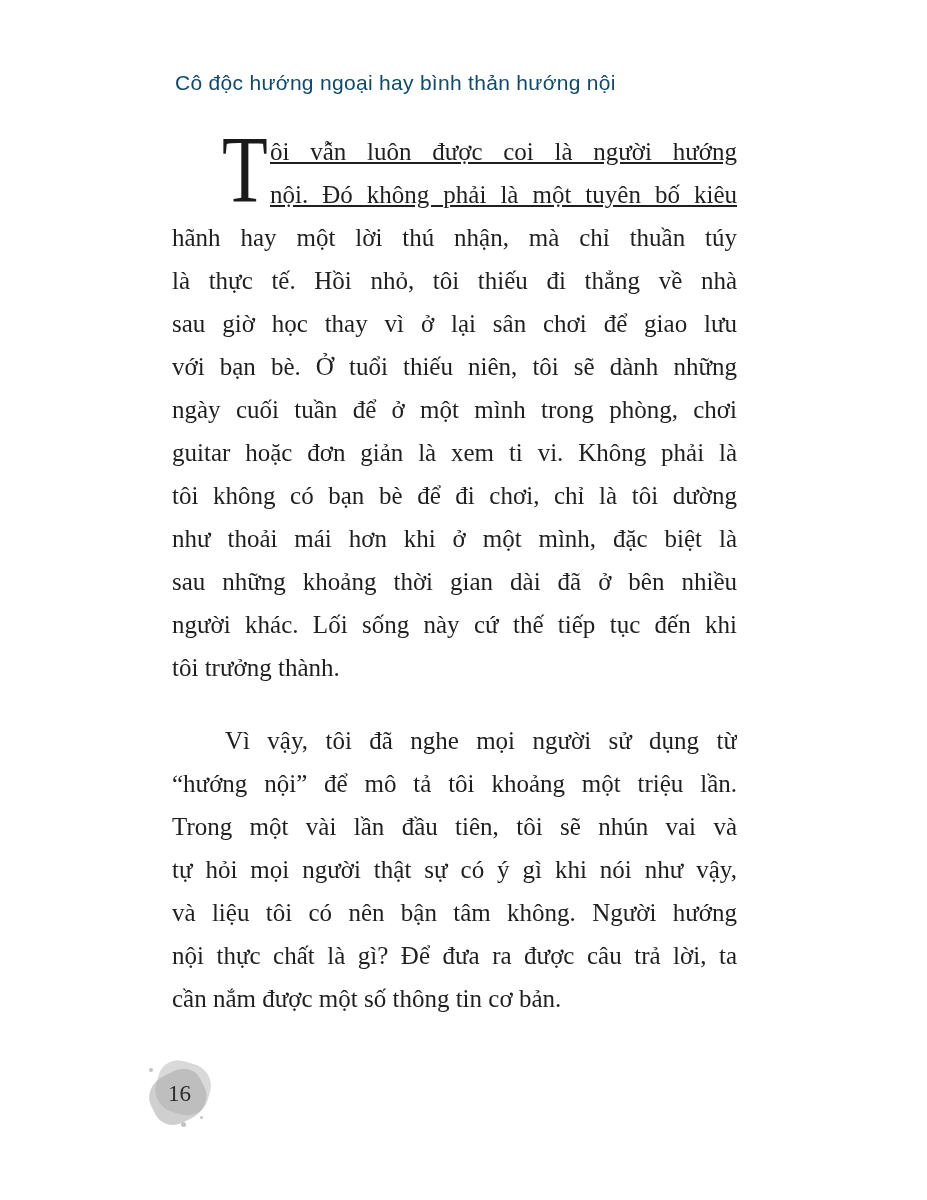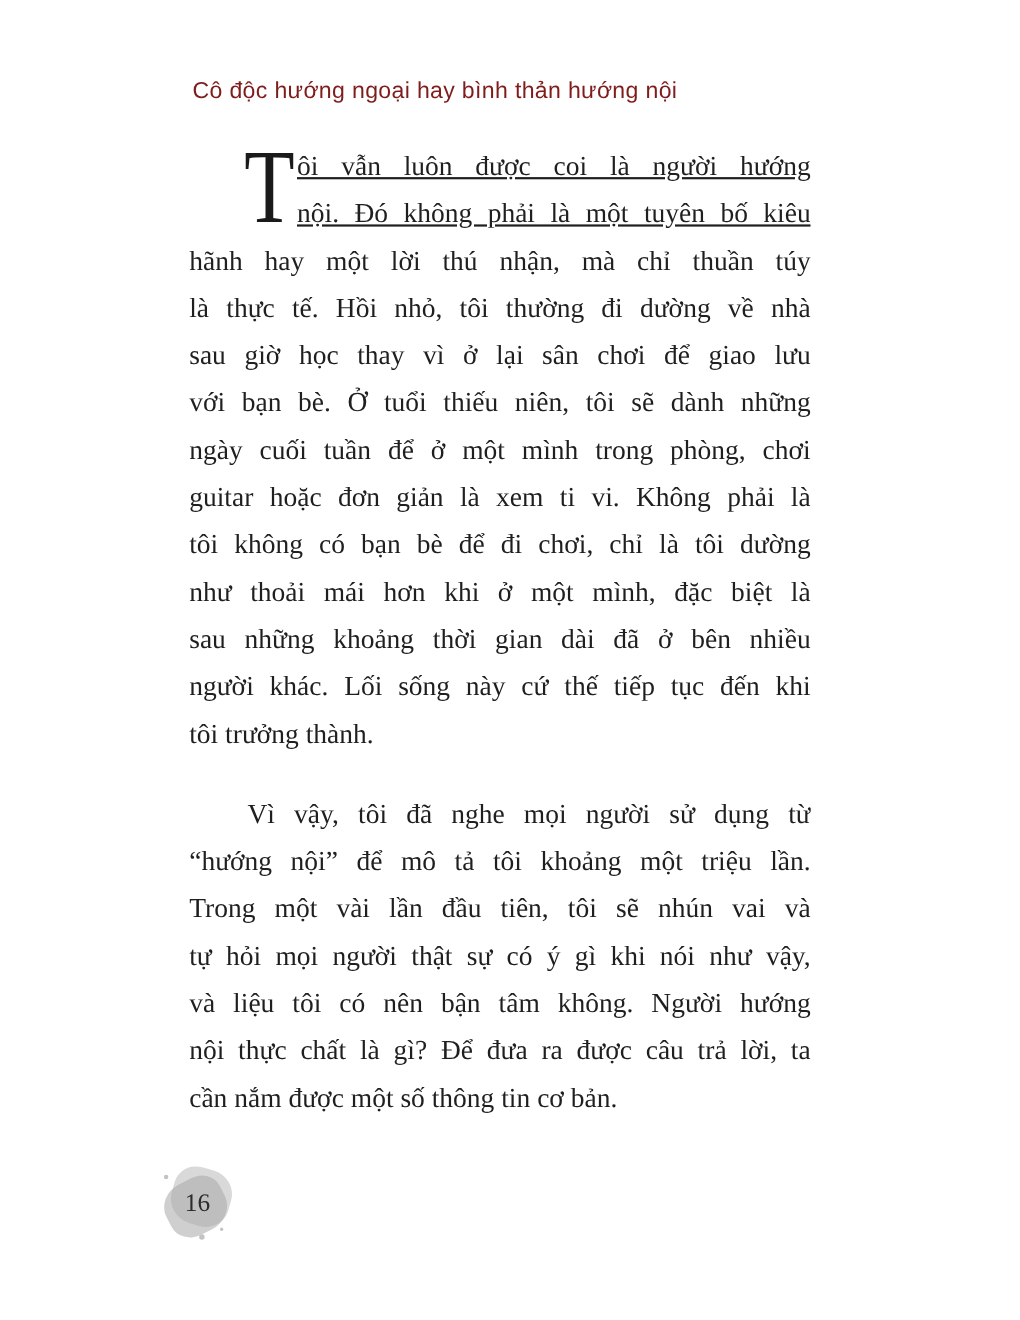--- a/index.html
+++ b/index.html
@@ -16,21 +16,21 @@
   }
 
   
   .running-header {
     position: absolute;
     left: 175px;
     top: 71px;
     font-family: "Liberation Sans", "DejaVu Sans", sans-serif;
     font-size: 21px;
     letter-spacing: 0.3px;
-    color: #7f1d1d;
+    color: #0c4a6e;
   }
 
   
   .text-column {
     position: absolute;
     left: 172px;
     top: 130px;
     width: 565px;
     color: #1f1f1f;
     font-size: 25px;
@@ -112,21 +112,21 @@
 
 <div class="running-header">Cô độc hướng ngoại hay bình thản hướng nội</div>
 
 <div class="text-column">
 
   <div class="para para-1">
     <span class="dropcap">T</span>
     <div class="line dc">ôi vẫn luôn được coi là người hướng</div>
     <div class="line dc">nội. Đó không phải là một tuyên bố kiêu</div>
     <div class="line">hãnh hay một lời thú nhận, mà chỉ thuần túy</div>
-    <div class="line">là thực tế. Hồi nhỏ, tôi thường đi dường về nhà</div>
+    <div class="line">là thực tế. Hồi nhỏ, tôi thiếu đi thẳng về nhà</div>
     <div class="line">sau giờ học thay vì ở lại sân chơi để giao lưu</div>
     <div class="line">với bạn bè. Ở tuổi thiếu niên, tôi sẽ dành những</div>
     <div class="line">ngày cuối tuần để ở một mình trong phòng, chơi</div>
     <div class="line">guitar hoặc đơn giản là xem ti vi. Không phải là</div>
     <div class="line">tôi không có bạn bè để đi chơi, chỉ là tôi dường</div>
     <div class="line">như thoải mái hơn khi ở một mình, đặc biệt là</div>
     <div class="line">sau những khoảng thời gian dài đã ở bên nhiều</div>
     <div class="line">người khác. Lối sống này cứ thế tiếp tục đến khi</div>
     <div class="line open">tôi trưởng thành.</div>
   </div>

